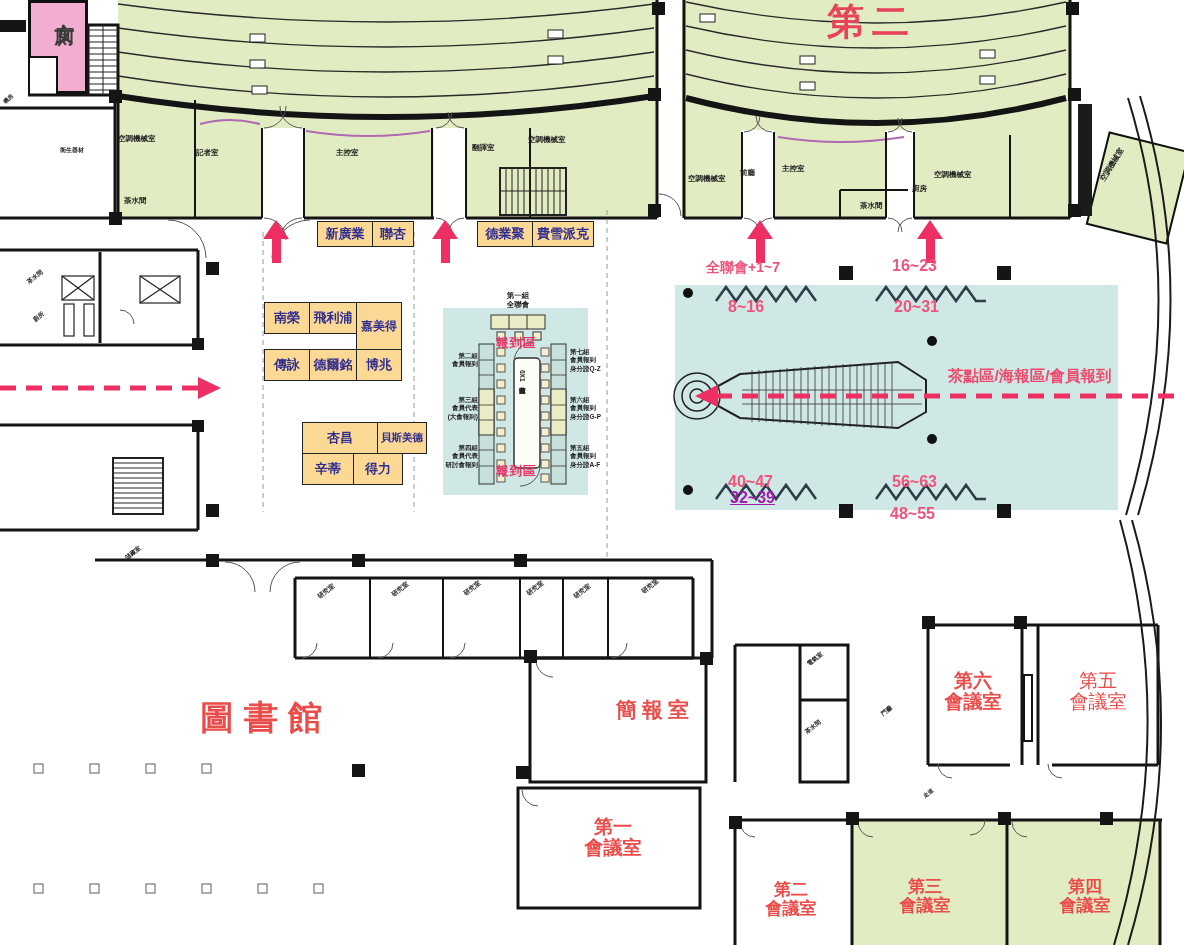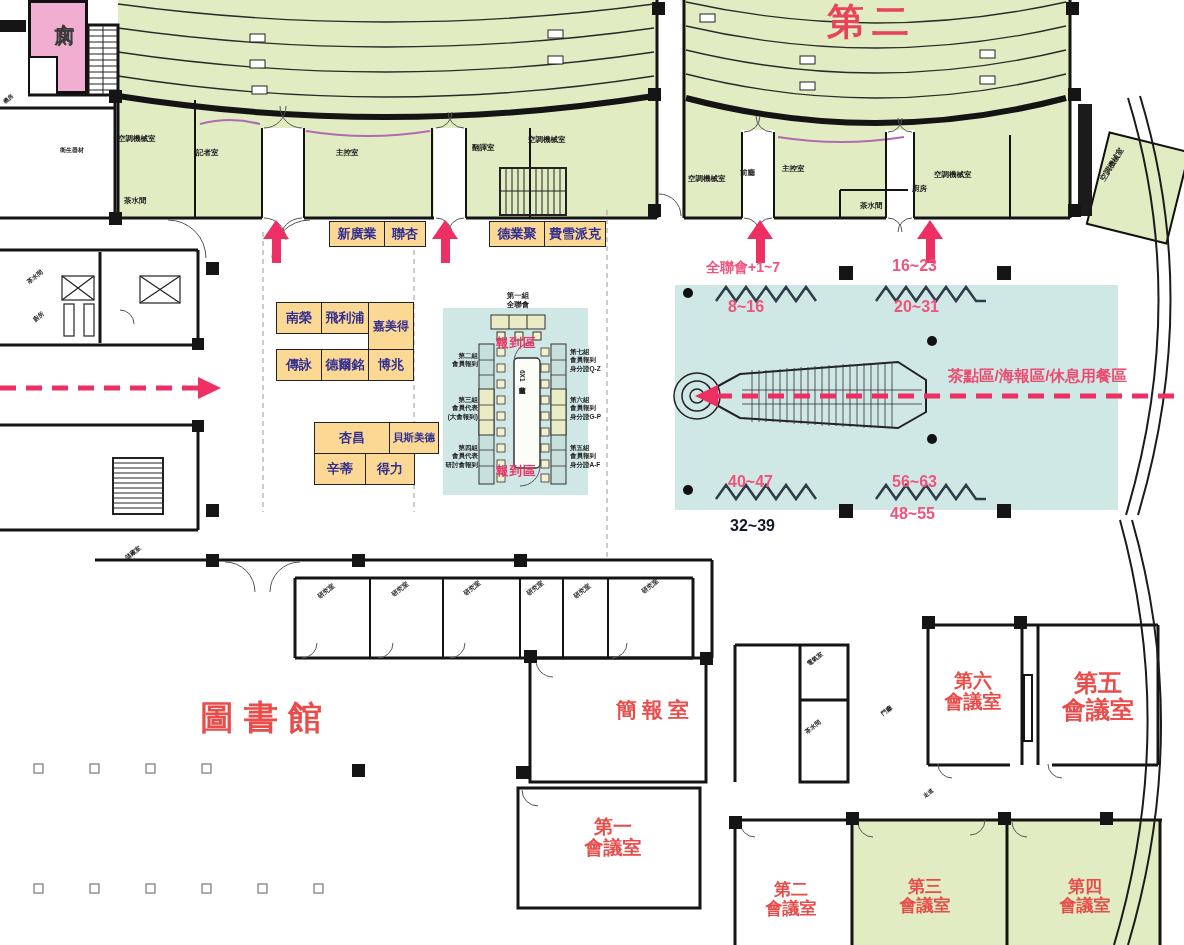--- a/index.html
+++ b/index.html
@@ -1,21 +1,21 @@
 <!DOCTYPE html>
 <html><head>
 <meta charset="utf-8">
 <style>
   html,body{margin:0;padding:0;background:#fff;}
   #plan{position:relative;width:1184px;height:945px;overflow:hidden;background:#fff;
         font-family:"Liberation Sans","DejaVu Sans",sans-serif;}
   .fill{position:absolute;}
   .lb{position:absolute;font-weight:600;color:#1f1f1f;white-space:pre-line;line-height:1.25;transform-origin:0 0;z-index:4;}
   #lines{position:absolute;left:0;top:0;z-index:3;pointer-events:none;}
-  .exbox{position:absolute;z-index:4;margin-left:12px;}
+  .exbox{position:absolute;z-index:4;}
   .exrow{display:flex;}
   .excell{display:flex;align-items:center;justify-content:center;background:#fbd893;border:1px solid #222;
           margin:-1px 0 0 -1px;color:#312e91;font-weight:700;box-sizing:border-box;}
   .uparrow{position:absolute;z-index:4;}
   .uphead{width:0;height:0;border-left:13px solid transparent;border-right:13px solid transparent;border-bottom:19px solid #ed2f63;margin:0 auto;}
   .upstem{width:9px;height:24px;background:#ed2f63;margin:0 auto;}
   #hall2-title{position:absolute;left:752px;top:2px;width:240px;text-align:center;z-index:4;color:#e8435a;font-weight:700;line-height:1.1;}
   #hall2-title .l1{font-size:37px;letter-spacing:8px;display:block;}
   #hall2-title .l2{font-size:31px;letter-spacing:3px;display:block;}
 </style>
@@ -330,35 +330,35 @@
       <div class="lb" style="left: 782px; top: 164px; font-size: 7.5px; width: 50px;">主控室</div>
       <div class="lb" style="left: 860px; top: 201px; font-size: 7.5px; width: 50px;">茶水間</div>
       <div class="lb" style="left: 912px; top: 184px; font-size: 7.5px; width: 30px;">廚房</div>
       <div class="lb" style="left: 934px; top: 170px; font-size: 7.5px; width: 62px;">空調機械室</div>
       <div class="lb" style="left: 1098px; top: 178px; font-size: 7.5px; width: 62px; transform: rotate(-58deg);">空調機械室</div>
       <div class="lb" style="left: 706px; top: 259px; font-size: 14px; width: 116px; color: rgb(240, 83, 123); font-weight: 700;">全聯會+1~7</div>
       <div class="lb" style="left: 728px; top: 297px; font-size: 16px; width: 80px; color: rgb(240, 83, 123); font-weight: 700;">8~16</div>
       <div class="lb" style="left: 892px; top: 256px; font-size: 16px; width: 90px; color: rgb(240, 83, 123); font-weight: 700;">16~23</div>
       <div class="lb" style="left: 894px; top: 297px; font-size: 16px; width: 90px; color: rgb(240, 83, 123); font-weight: 700;">20~31</div>
       <div class="lb" style="left: 728px; top: 472px; font-size: 16px; width: 90px; color: rgb(240, 83, 123); font-weight: 700;">40~47</div>
-      <div class="lb" style="left: 730px; top: 516px; font-size: 16px; width: 90px; color: #0f172a; font-weight: 700;">32~39</div>
+      <div class="lb" style="left: 730px; top: 488px; font-size: 16px; width: 90px; color: #a21caf; font-weight: 700; text-decoration: underline;">32~39</div>
       <div class="lb" style="left: 892px; top: 472px; font-size: 16px; width: 90px; color: rgb(240, 83, 123); font-weight: 700;">56~63</div>
       <div class="lb" style="left: 890px; top: 504px; font-size: 16px; width: 90px; color: rgb(240, 83, 123); font-weight: 700;">48~55</div>
-      <div class="lb" style="left: 948px; top: 366px; font-size: 15.5px; width: 236px; color: rgb(237, 74, 110); font-weight: 700;">茶點區/海報區/休息用餐區</div>
+      <div class="lb" style="left: 948px; top: 366px; font-size: 15.5px; width: 236px; color: rgb(237, 74, 110); font-weight: 700;">茶點區/海報區/會員報到</div>
       <div class="lb" style="left: 200px; top: 696px; font-size: 34px; color: rgb(233, 76, 73); font-weight: 700; letter-spacing: 10px;">圖書館</div>
       <div class="lb" style="left: 590px; top: 697px; font-size: 21px; width: 130px; color: rgb(233, 76, 73); text-align: center; font-weight: 700; letter-spacing: 5px;">簡報室</div>
       <div class="lb" style="left: 563px; top: 816px; font-size: 19px; width: 100px; color: rgb(233, 76, 73); text-align: center; font-weight: 700; line-height: 1.12;">第一
 會議室</div>
       <div class="lb" style="left: 748px; top: 880px; font-size: 17px; width: 86px; color: rgb(233, 76, 73); text-align: center; font-weight: 700; line-height: 1.12;">第二
 會議室</div>
       <div class="lb" style="left: 882px; top: 877px; font-size: 17px; width: 86px; color: rgb(233, 76, 73); text-align: center; font-weight: 700; line-height: 1.12;">第三
 會議室</div>
       <div class="lb" style="left: 1042px; top: 877px; font-size: 17px; width: 86px; color: rgb(233, 76, 73); text-align: center; font-weight: 700; line-height: 1.12;">第四
 會議室</div>
-      <div class="lb" style="left: 1052px; top: 670px; font-size: 24px; width: 92px; color: rgb(233, 76, 73); text-align: center; font-weight: 700; line-height: 1.12;">第五
+      <div class="lb" style="left: 1052px; top: 670px; font-size: 19px; width: 92px; color: rgb(233, 76, 73); text-align: center; font-weight: 400; line-height: 1.12;">第五
 會議室</div>
       <div class="lb" style="left: 930px; top: 670px; font-size: 19px; width: 86px; color: rgb(233, 76, 73); text-align: center; font-weight: 700; line-height: 1.12;">第六
 會議室</div>
       <div class="lb" style="left: 492px; top: 291px; font-size: 7.5px; width: 52px; text-align: center; line-height: 1.25;">第一組
 全聯會</div>
       <div class="lb" style="left: 496px; top: 336px; font-size: 12.5px; width: 54px; color: rgb(237, 47, 99); font-weight: 700; letter-spacing: 1px;">報到區</div>
       <div class="lb" style="left: 496px; top: 464px; font-size: 12.5px; width: 54px; color: rgb(237, 47, 99); font-weight: 700; letter-spacing: 1px;">報到區</div>
       <div class="lb" style="left: 438px; top: 352px; font-size: 6.5px; width: 40px; text-align: right; line-height: 1.3;">第二組
 會員報到</div>
       <div class="lb" style="left: 432px; top: 396px; font-size: 6.5px; width: 46px; text-align: right; line-height: 1.3;">第三組

